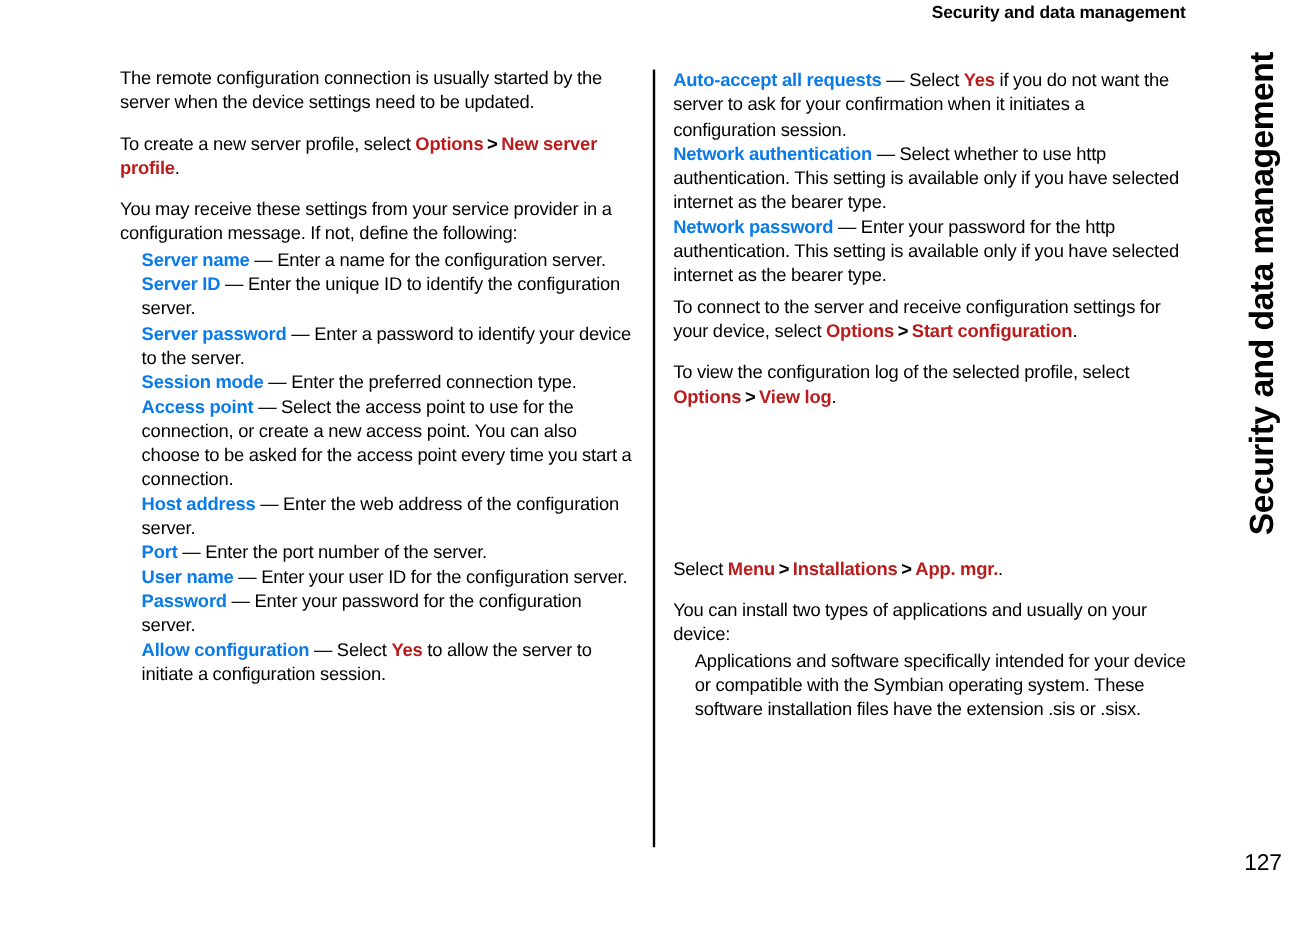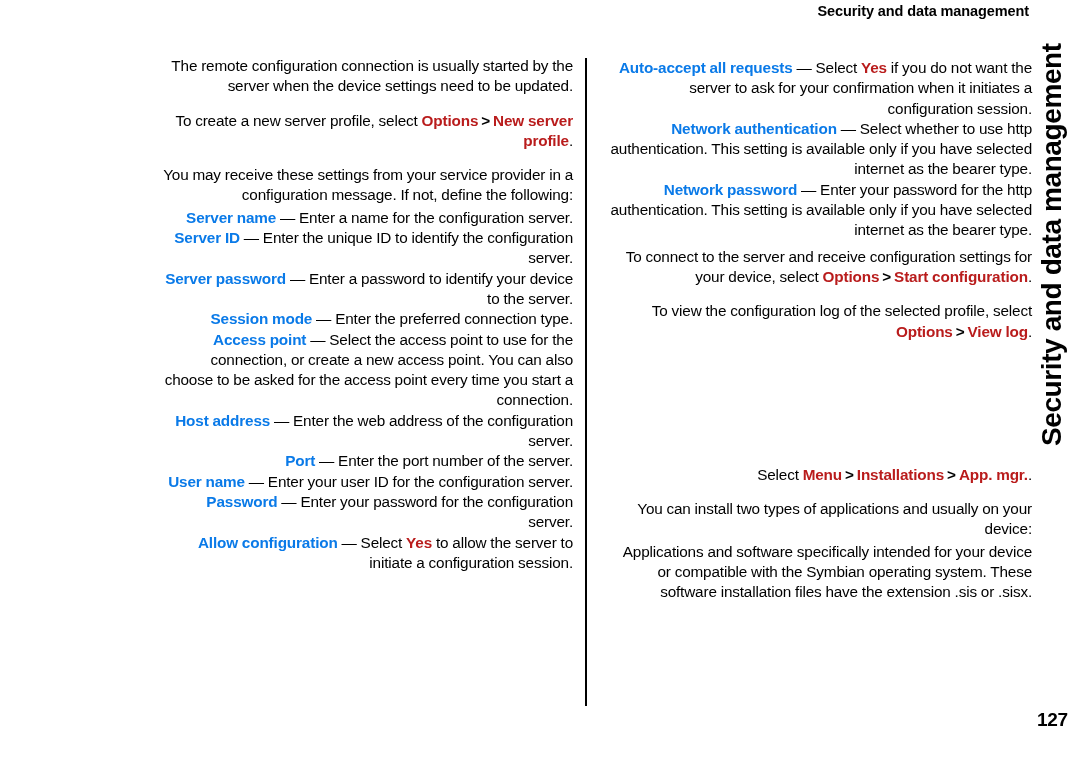--- a/index.html
+++ b/index.html
@@ -12,21 +12,20 @@
     background: #ffffff;
     font-family: "Liberation Sans", sans-serif;
     color: #000000;
     overflow: hidden;
     position: relative;
   }
 
   .page {
     position: absolute;
     inset: 0;
-    margin-left: 41px;
   }
 
   
   .running-head {
     position: absolute;
     top: 0px;
     left: 0px;
     width: 988px;
     text-align: right;
     font-size: 14.5px;
@@ -63,21 +62,20 @@
     top: 58px;
     width: 2px;
     height: 648px;
     background: #000;
   }
 
   
   .col {
     position: absolute;
     top: 56px;
-    text-align: right;
   }
   .col-left  { left: 100px; width: 432px; }
   .col-right { left: 561px; width: 430px; }
 
   p.para {
     margin: 0 0 0 0;
     font-size: 15.3px;
     line-height: 20.3px;
     letter-spacing: -0.15px;
     word-spacing: -0.2px;
@@ -114,21 +112,21 @@
     padding: 0 3px;
   }
   .dash { white-space: nowrap; }
 
   
   .page-number {
     position: absolute;
     right: 12px;
     bottom: 48px;
     font-size: 19px;
-    font-weight: bold;
+    font-weight: normal;
     color: #000;
     letter-spacing: -0.2px;
   }
 </style>
 </head>
 <body>
 
 <div class="page">
 
   <div class="running-head">Security and data management</div>

